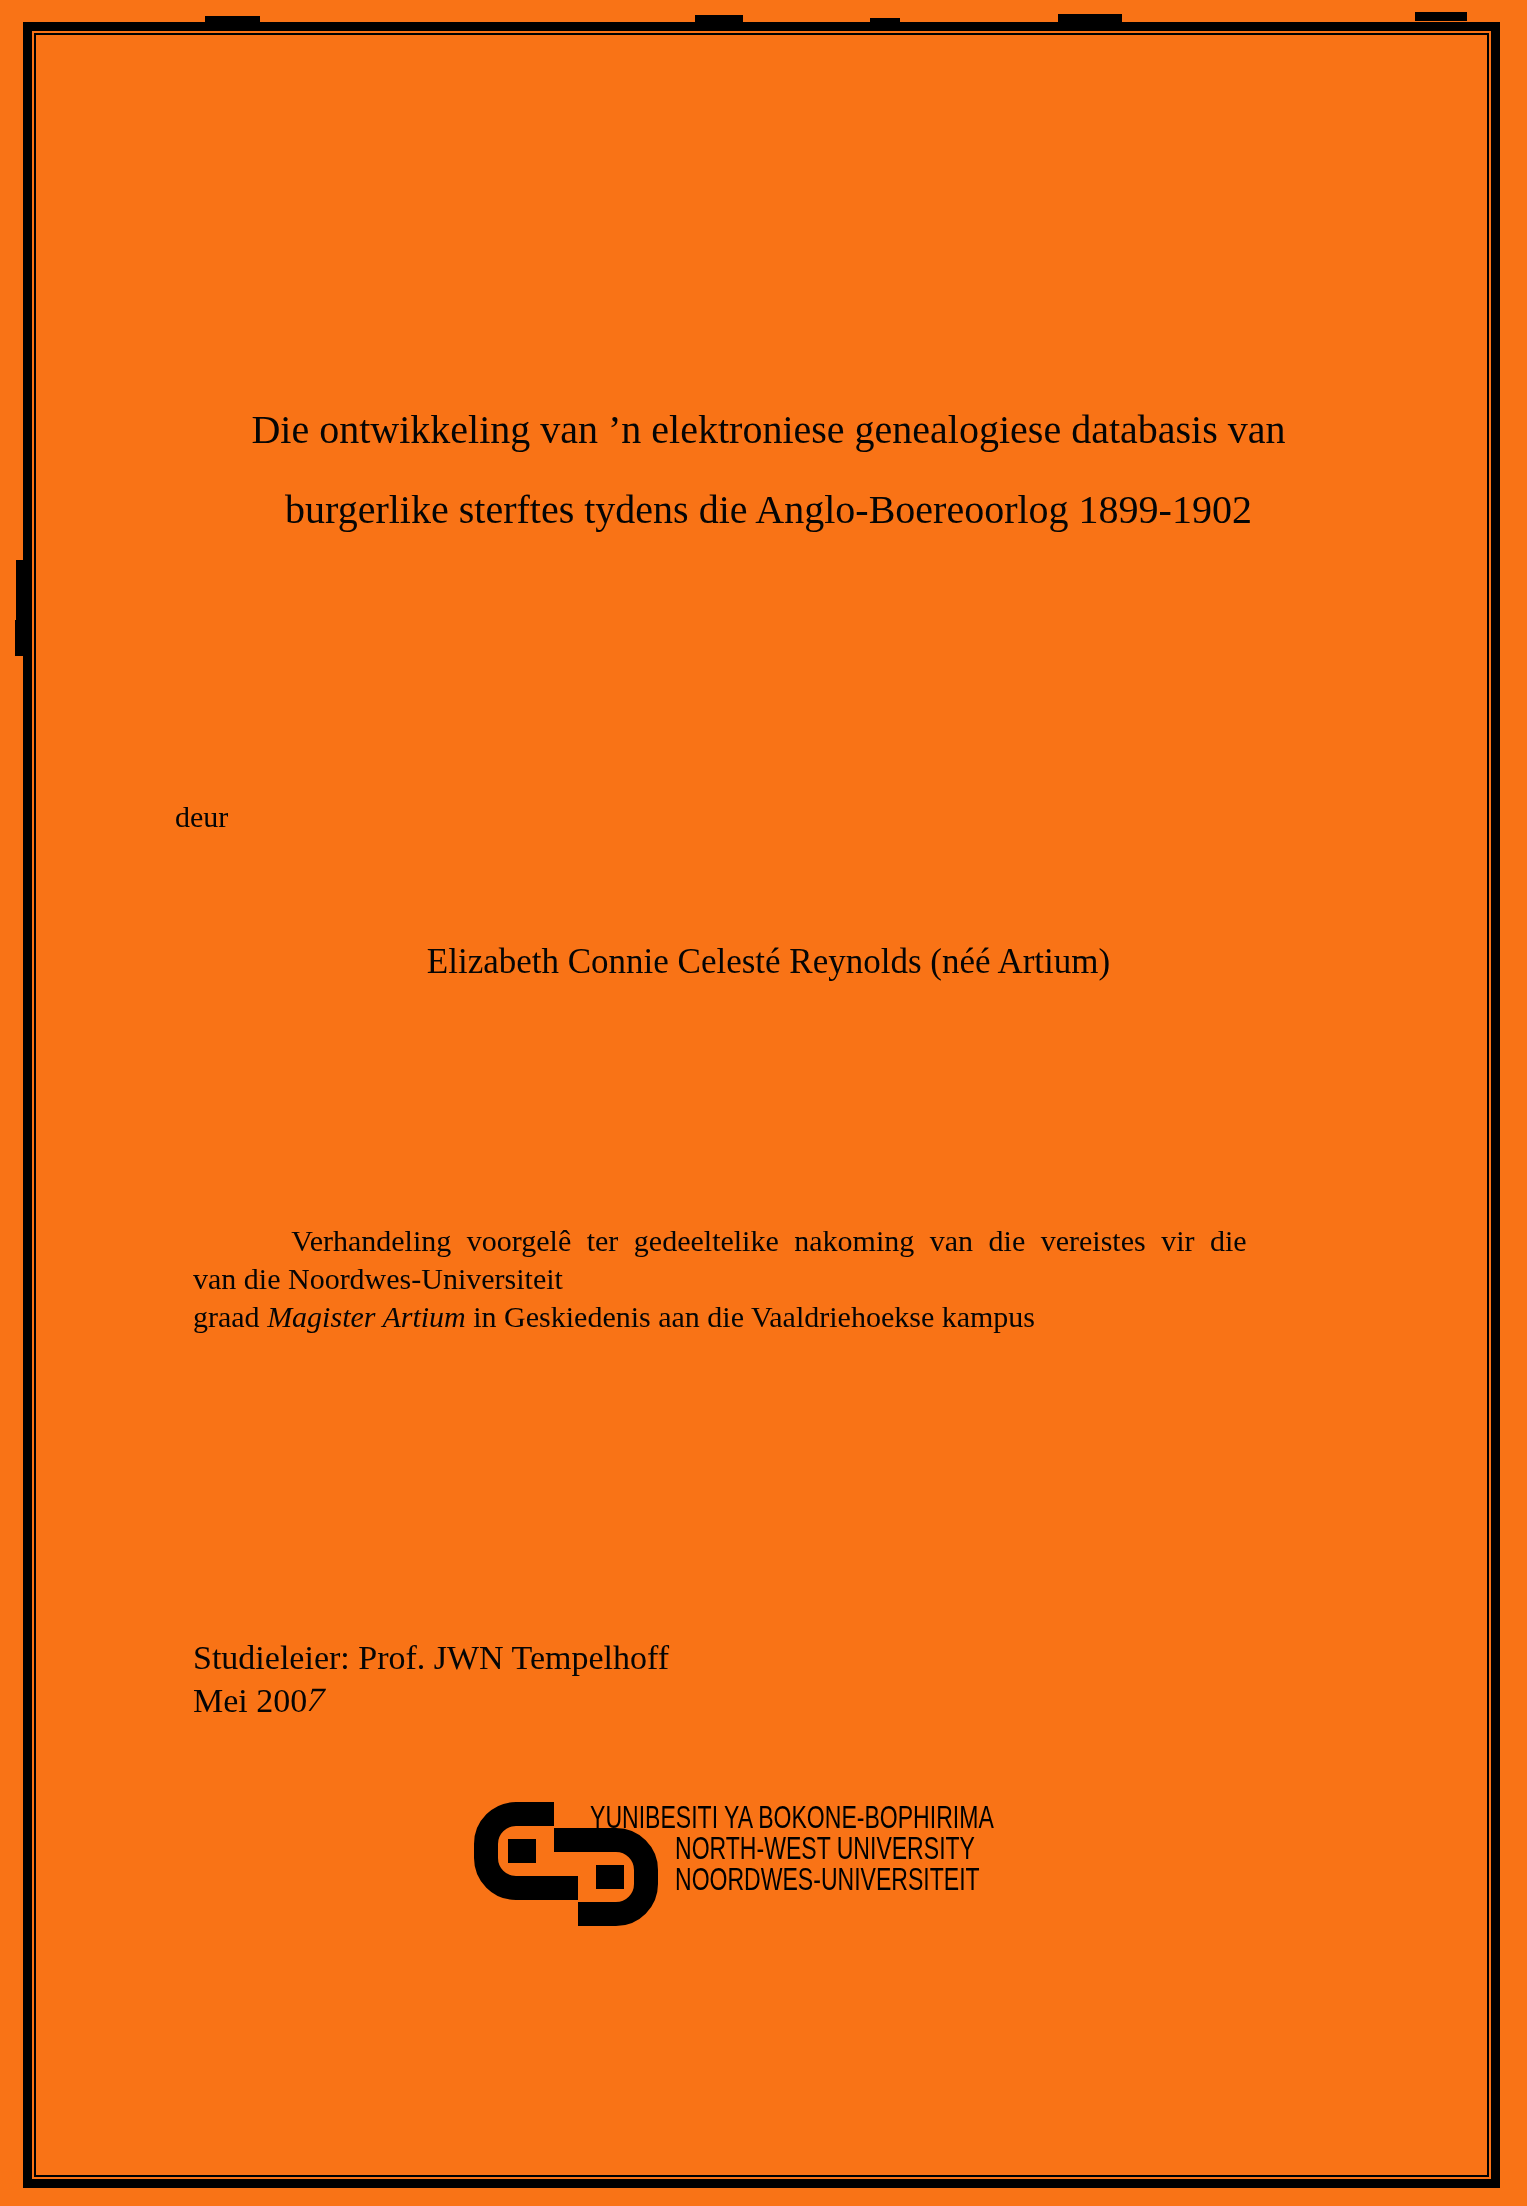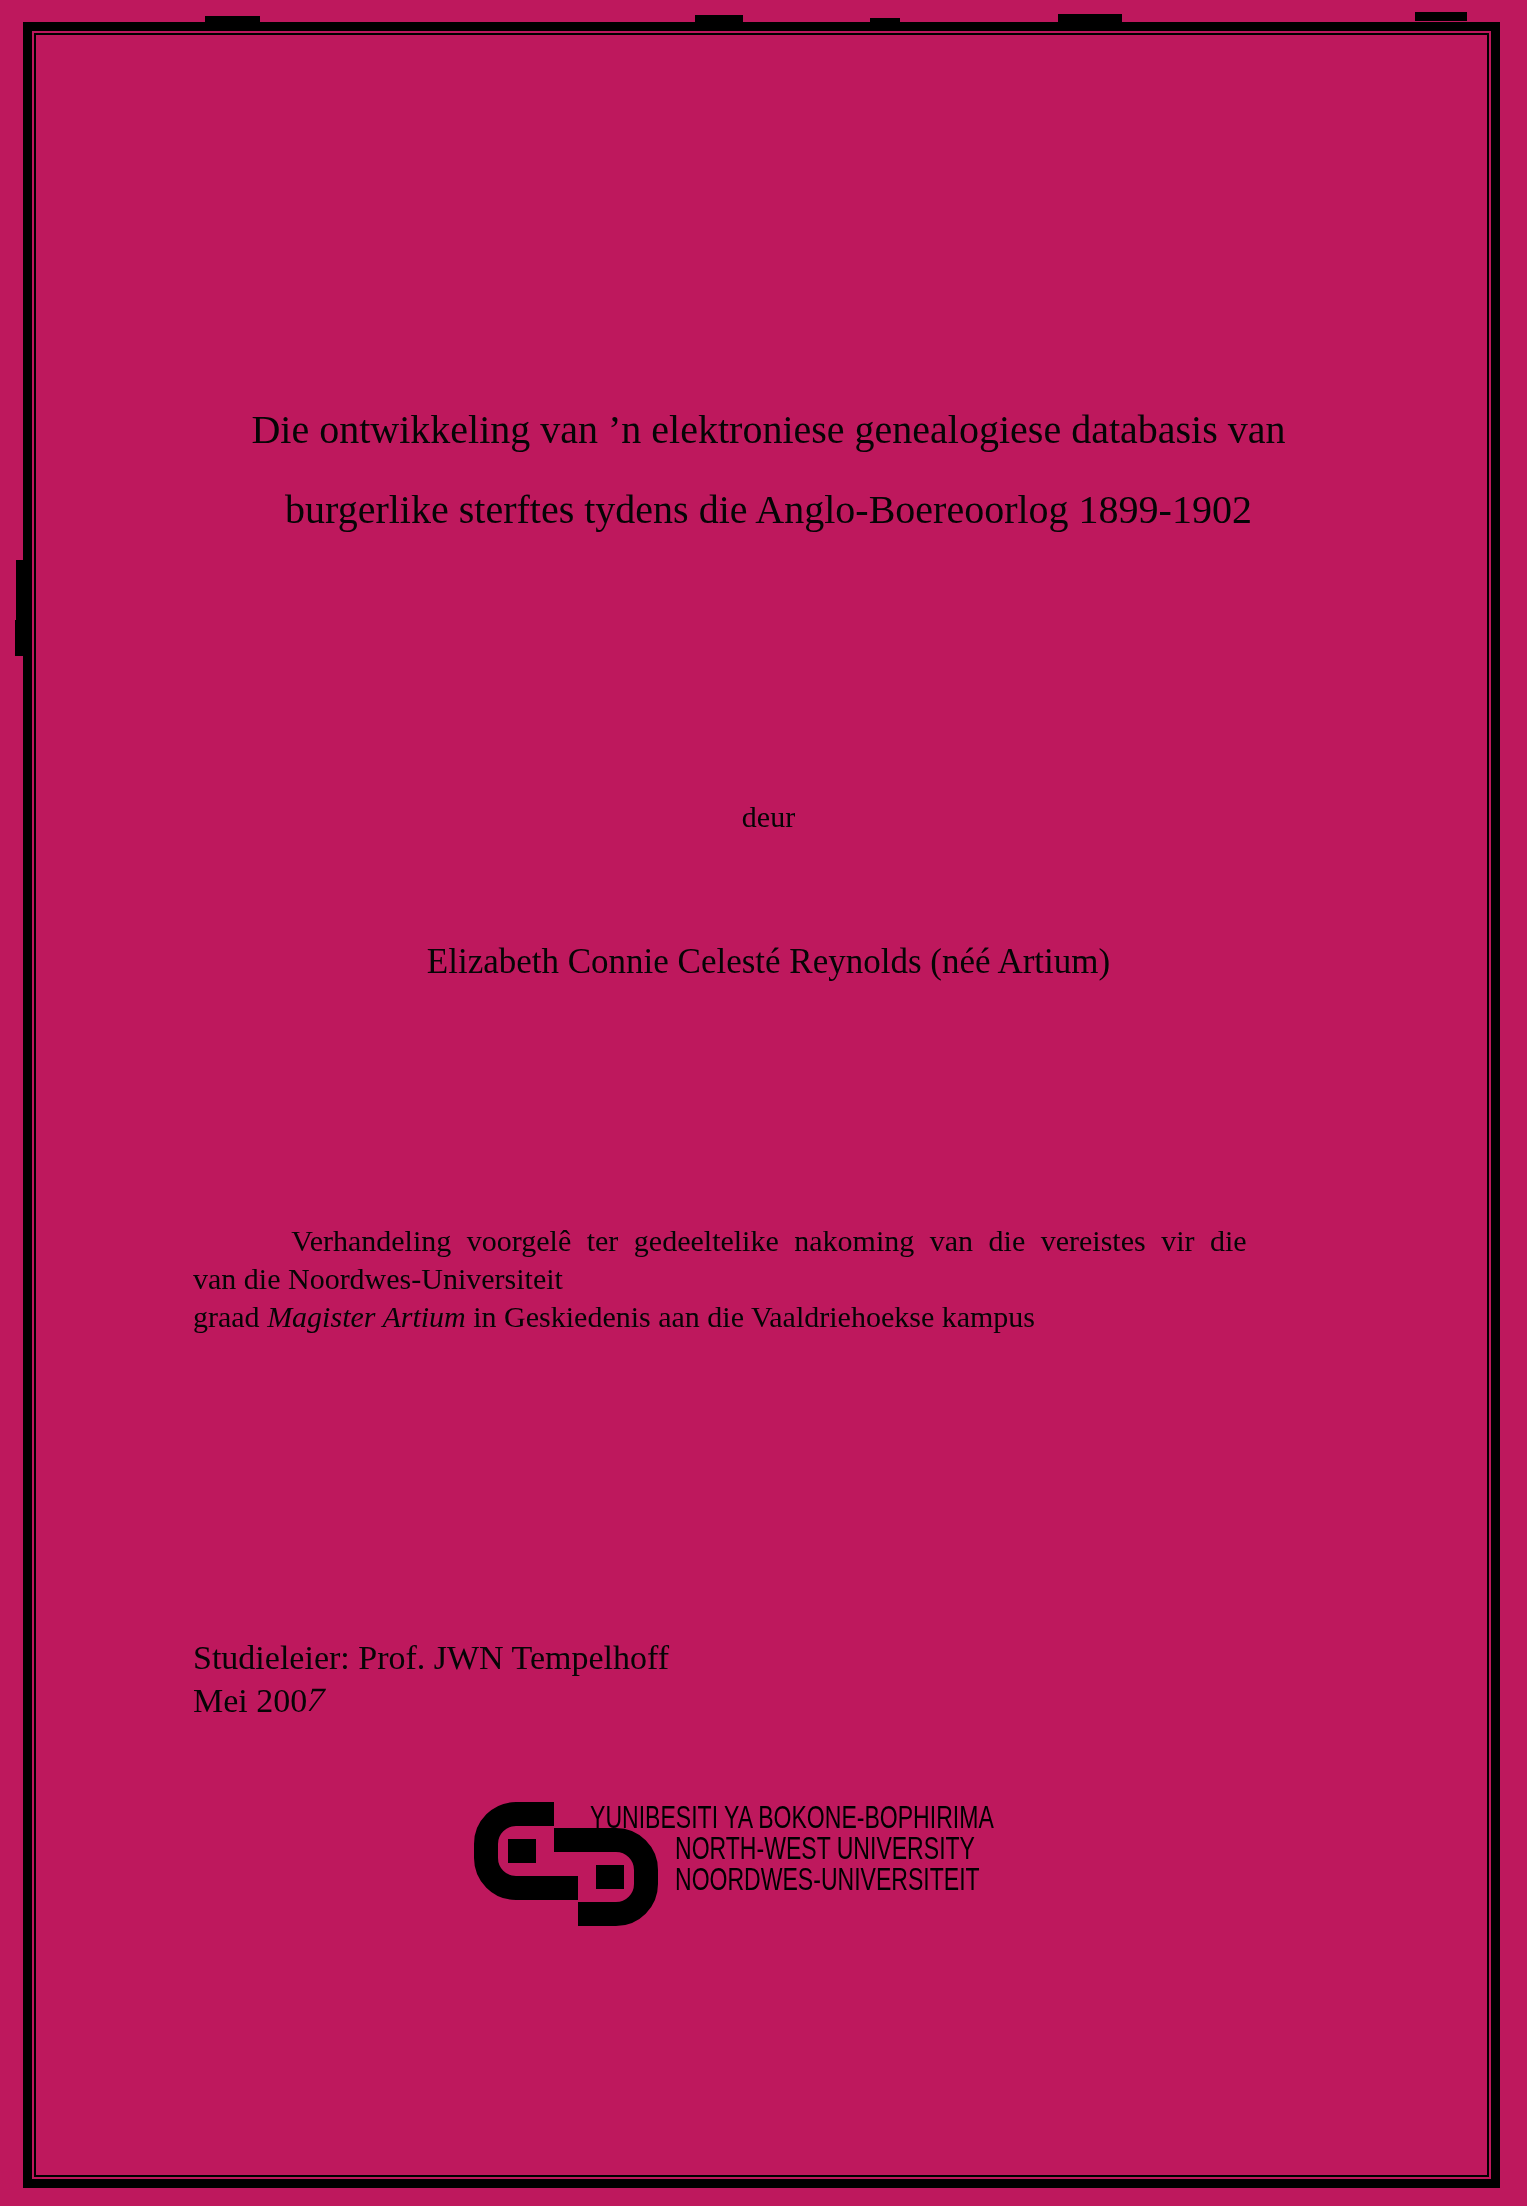--- a/index.html
+++ b/index.html
@@ -1,20 +1,20 @@
 <!DOCTYPE html>
 <html><head>
 <meta charset="utf-8">
 <style>
   html, body { margin: 0; padding: 0; background: #e8e8e8; }
   .page {
     position: relative;
     width: 1527px;
     height: 2206px;
-    background: #be185d;
+    background: #f97316;
     font-family: "Liberation Serif", serif;
     color: #050505;
     overflow: hidden;
   }
   
   .frame {
     position: absolute;
     top: 22px; left: 23px; right: 27px; bottom: 18px;
     border: 9px solid #000;
   }
@@ -37,21 +37,21 @@
     position: absolute;
     top: 390px; left: 175px; right: 165px;
     text-align: center;
     font-size: 40px;
     line-height: 80px;
     white-space: nowrap;
   }
   .byline {
     position: absolute;
     top: 800px; left: 175px; right: 165px;
-    text-align: center;
+    text-align: left;
     font-size: 30px;
   }
   .author {
     position: absolute;
     top: 942px; left: 175px; right: 165px;
     text-align: center;
     font-size: 35px;
     white-space: nowrap;
   }
   .degree {

